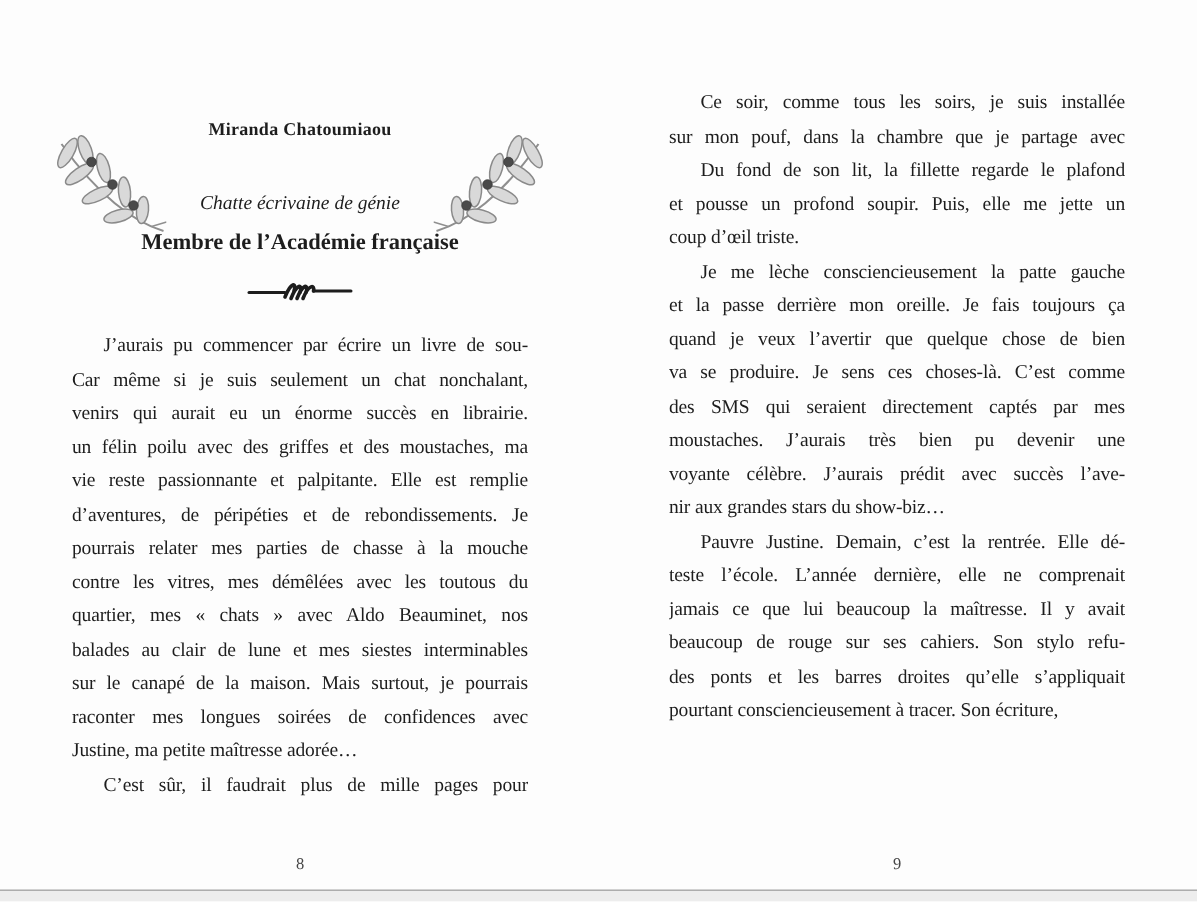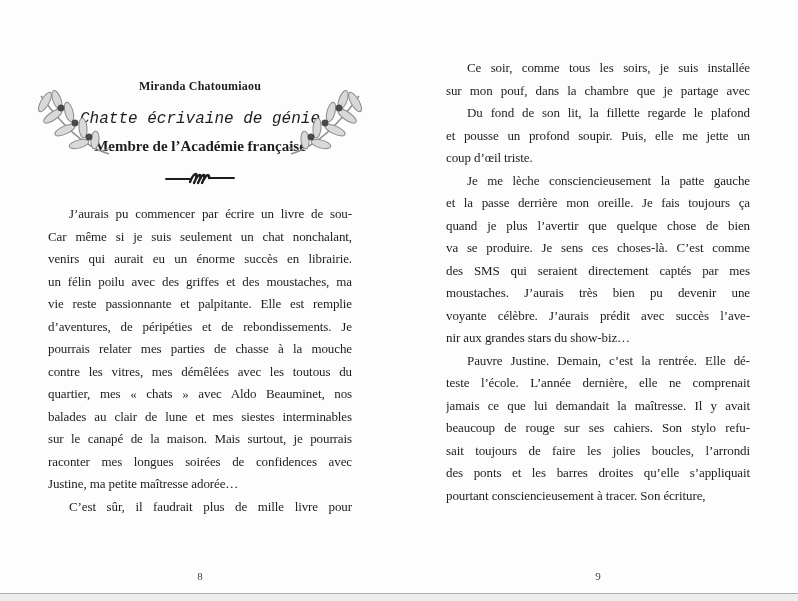--- a/index.html
+++ b/index.html
@@ -17,22 +17,22 @@
   .page-left  { left: 30px; }
   .page-right { left: 428px; }
 
   .chapter-header { position: relative; text-align: center; }
   .author-title {
     padding-top: 74px;
     font-size: 12px; font-weight: bold; line-height: 24px;
     letter-spacing: 0.2px;
   }
   .author-subtitle {
-    margin-top: 11px;
-    font-size: 16px; font-style: italic; line-height: 20px; font-family: Liberation Mono, monospace;
+    margin-top: 27px;
+    font-size: 13px; font-style: italic; line-height: 20px;
   }
   .author-affiliation {
     margin-top: 8px;
     font-size: 15px; font-weight: bold; line-height: 19px;
   }
   .branch {
     position: absolute; width: 80px; height: 72px; top: 90px;
   }
   .branch-left  { left: 1px; }
   .branch-right { right: 1px; transform: scaleX(-1); }
@@ -139,46 +139,45 @@
       <div class="line full">un félin poilu avec des griffes et des moustaches, ma</div>
       <div class="line full">vie reste passionnante et palpitante. Elle est remplie</div>
       <div class="line full">d’aventures, de péripéties et de rebondissements. Je</div>
       <div class="line full">pourrais relater mes parties de chasse à la mouche</div>
       <div class="line full">contre les vitres, mes démêlées avec les toutous du</div>
       <div class="line full">quartier, mes « chats » avec Aldo Beauminet, nos</div>
       <div class="line full">balades au clair de lune et mes siestes interminables</div>
       <div class="line full">sur le canapé de la maison. Mais surtout, je pourrais</div>
       <div class="line full">raconter mes longues soirées de confidences avec</div>
       <div class="line">Justine, ma petite maîtresse adorée…</div>
-      <div class="line indent full">C’est sûr, il faudrait plus de mille livre pour</div>
+      <div class="line indent full">C’est sûr, il faudrait plus de mille pages pour</div>
     </div>
 
   <div class="page-number">8</div>
 </div>
 
 <div class="page page-right">
   <div class="body-text">
       <div class="line indent full">Ce soir, comme tous les soirs, je suis installée</div>
       <div class="line full">sur mon pouf, dans la chambre que je partage avec</div>
       <div class="line indent full">Du fond de son lit, la fillette regarde le plafond</div>
       <div class="line full">et pousse un profond soupir. Puis, elle me jette un</div>
       <div class="line">coup d’œil triste.</div>
       <div class="line indent full">Je me lèche consciencieusement la patte gauche</div>
       <div class="line full">et la passe derrière mon oreille. Je fais toujours ça</div>
-      <div class="line full">quand je plus l’avertir que quelque chose de bien</div>
+      <div class="line full">quand je veux l’avertir que quelque chose de bien</div>
       <div class="line full">va se produire. Je sens ces choses-là. C’est comme</div>
       <div class="line full">des SMS qui seraient directement captés par mes</div>
       <div class="line full">moustaches. J’aurais très bien pu devenir une</div>
       <div class="line full">voyante célèbre. J’aurais prédit avec succès l’ave-</div>
       <div class="line">nir aux grandes stars du show-biz…</div>
       <div class="line indent full">Pauvre Justine. Demain, c’est la rentrée. Elle dé-</div>
       <div class="line full">teste l’école. L’année dernière, elle ne comprenait</div>
-      <div class="line full">jamais ce que lui demandait la maîtresse. Il y avait</div>
+      <div class="line full">jamais ce que lui beaucoup la maîtresse. Il y avait</div>
       <div class="line full">beaucoup de rouge sur ses cahiers. Son stylo refu-</div>
-      <div class="line full">sait toujours de faire les jolies boucles, l’arrondi</div>
       <div class="line full">des ponts et les barres droites qu’elle s’appliquait</div>
       <div class="line">pourtant consciencieusement à tracer. Son écriture,</div>
     </div>
 
   <div class="page-number">9</div>
 </div>
 
 <div class="bottom-bar"></div>
 
 </body></html>

